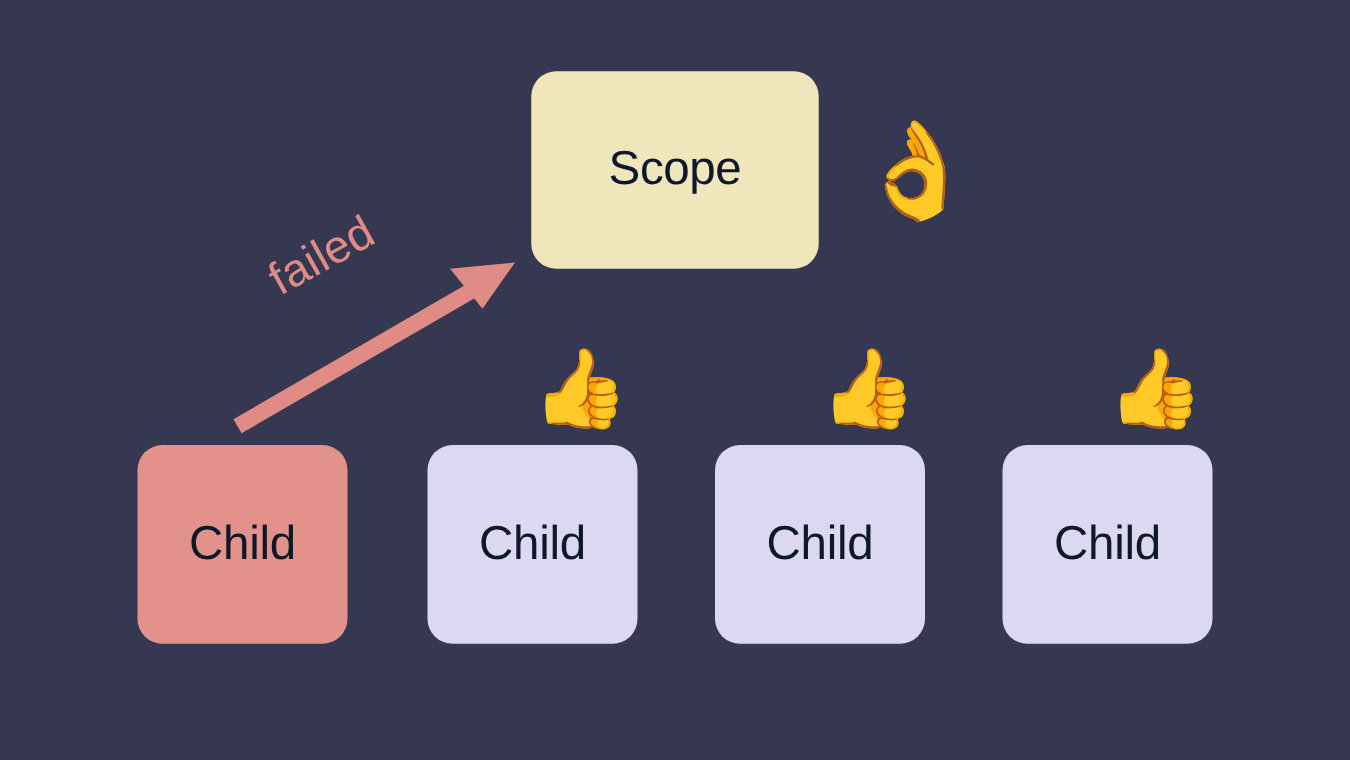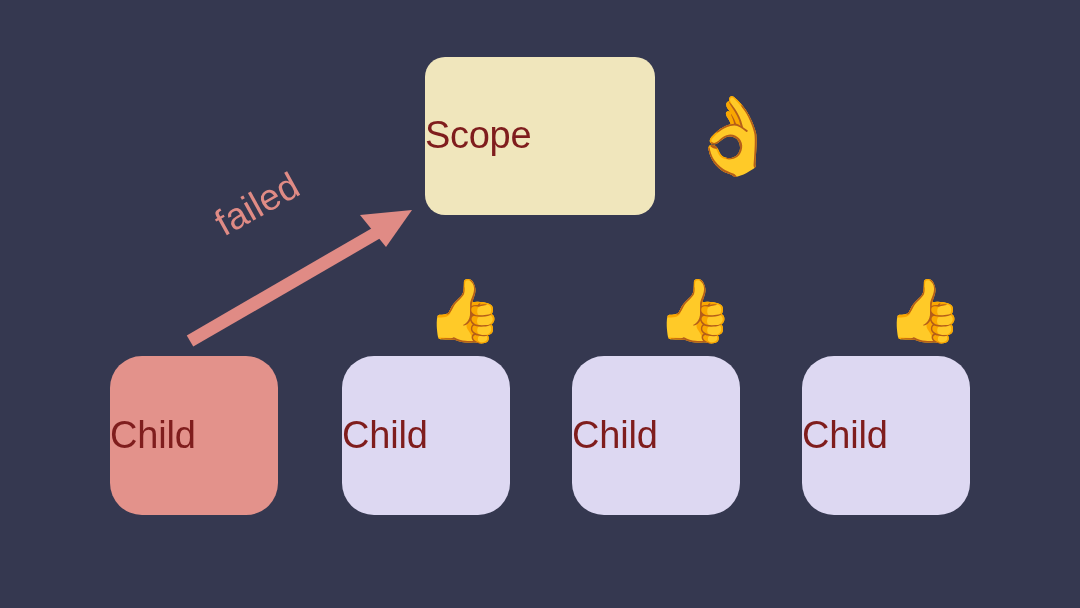--- a/index.html
+++ b/index.html
@@ -19,24 +19,24 @@
     background: #353850;
     overflow: hidden;
   }
 
   
   .node {
     position: absolute;
     box-sizing: border-box;
     display: flex;
     flex-direction: column;
-    align-items: flex-start;
+    align-items: center;
     justify-content: center;
     border-radius: 18px;
-    color: #7f1d1d;
+    color: #0f172a;
     text-align: center;
     line-height: 1.12;
     user-select: none;
   }
 
   
   .scope-node {
     left: 425px;
     top: 57px;
     width: 230px;
@@ -54,21 +54,21 @@
     letter-spacing: -0.6px;
   }
 
   
   .child-node {
     top: 356px;
     width: 168px;
     height: 159px;
     font-size: 38px;
     letter-spacing: -0.2px;
-    border-radius: 32px;
+    border-radius: 20px;
   }
   .child-failed  { background: #e3928b; }
   .child-ok      { background: #ddd8f2; }
 
   
   .emoji {
     position: absolute;
     line-height: 1;
     user-select: none;
     font-family: "DejaVu Sans", sans-serif;

